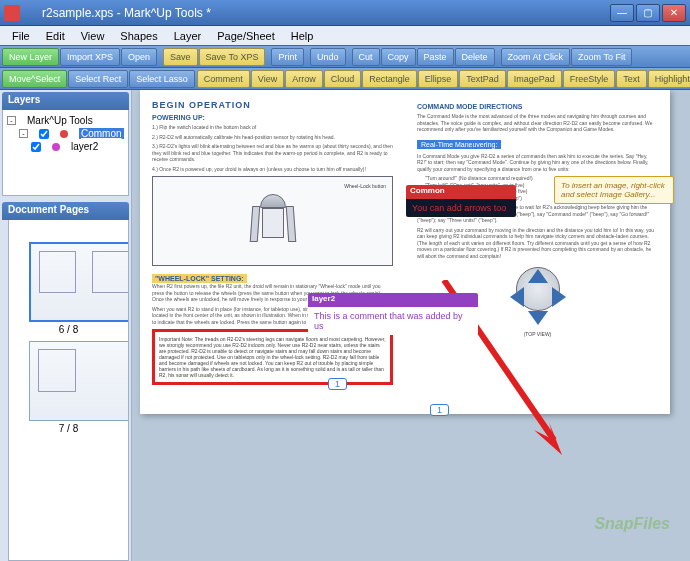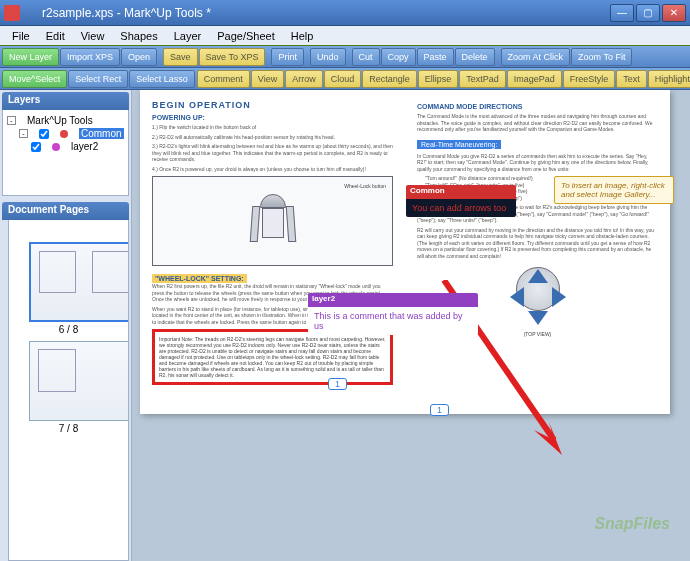--- a/index.html
+++ b/index.html
@@ -135,21 +135,21 @@
     <div class="panel-hdr">Layers</div>
     <div class="layers-body">
       <div class="tree-item">
         <div class="tree-exp">-</div>
         <span>Mark^Up Tools</span>
       </div>
       <div class="tree-item l1">
         <div class="tree-exp">-</div>
         <input type="checkbox" class="tree-chk" checked="" style="">
         <div class="tree-dot red"></div>
-        <span style="background:#3a7de0;color:#fff;padding:0 2px;">Common</span>
+        <span style="background:#3a7de0;color:#fff;padding:0 2px;text-decoration:underline;">Common</span>
       </div>
       <div class="tree-item l2">
         <input type="checkbox" class="tree-chk" checked="" style="">
         <div class="tree-dot magenta"></div>
         <span>layer2</span>
       </div>
     </div>
 
     <div class="panel-hdr" style="margin-top:6px;">Document Pages</div>
     <div class="pages-body">

